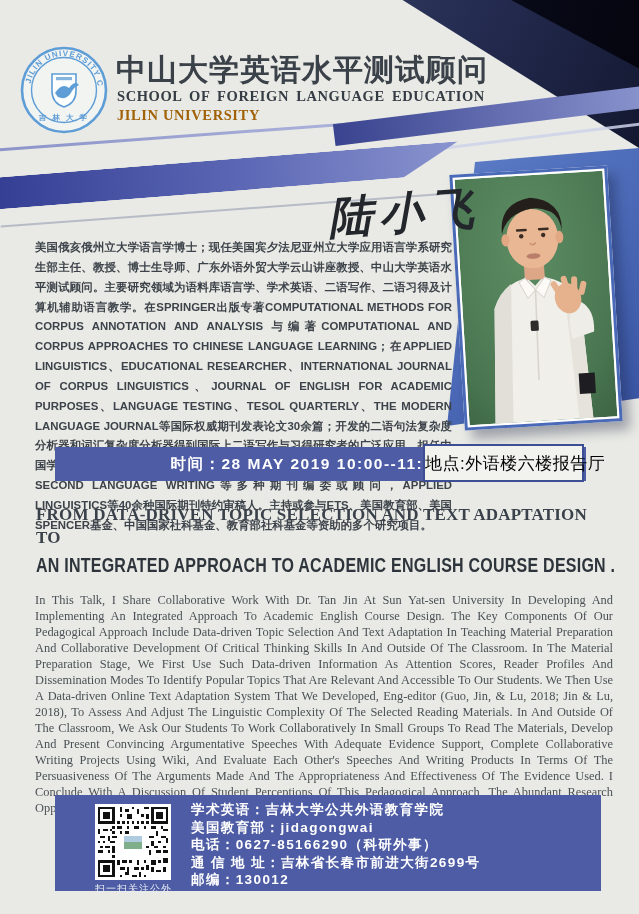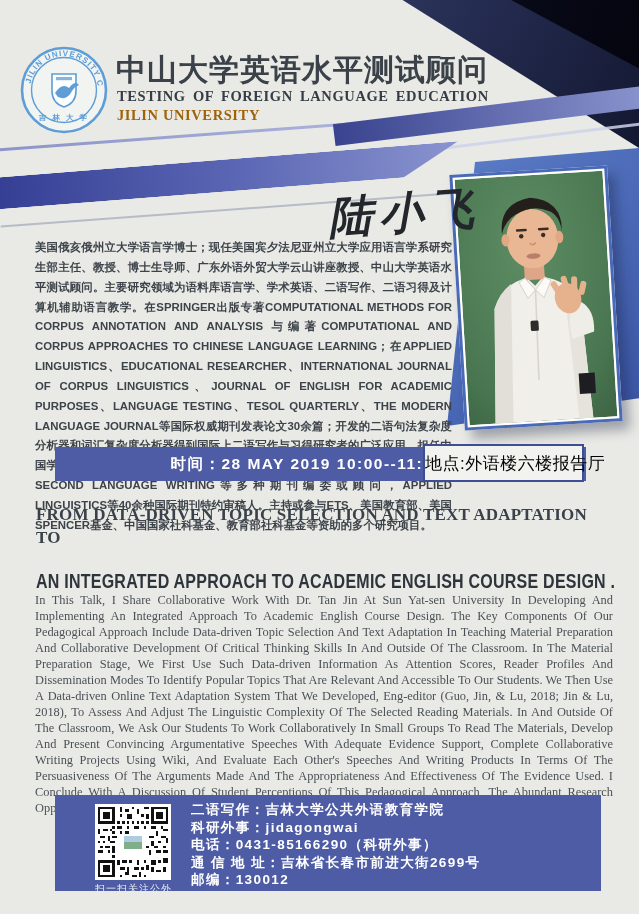--- a/index.html
+++ b/index.html
@@ -102,21 +102,21 @@
     display:flex;align-items:center;justify-content:flex-start;
     font-size:17px;font-weight:normal;color:#000000;letter-spacing:.5px;
     white-space:nowrap;
   }
   
   .talk-title{position:absolute;left:36px;top:504px;width:578px;z-index:3;}
   .title-serif{
     font-family:"Liberation Serif",serif;font-weight:700;
     font-size:17px;line-height:1.33;letter-spacing:.2px;color:#3a414a;
   }
-  .title-bold{margin-top:21px;white-space:nowrap;}
+  .title-bold{margin-top:5px;white-space:nowrap;}
   .title-bold span{
     display:inline-block;transform:scaleX(.82);transform-origin:0 50%;
     font-family:"Liberation Sans",sans-serif;font-weight:800;
     font-size:19.5px;letter-spacing:.3px;color:#2e343b;
   }
   .talk-abstract{
     position:absolute;left:35px;top:592px;width:578px;z-index:3;
     font-family:"Liberation Serif",serif;font-size:12.4px;line-height:1.29;
     text-align:justify;color:#4a5056;
   }
@@ -160,21 +160,21 @@
       <text font-size="8" fill="#5e9dd6" font-weight="bold" letter-spacing="1.1">
         <textPath href="#arcTop" startOffset="6%">JILIN UNIVERSITY CHINA</textPath>
       </text>
       <path d="M34,30 h24 v17 q0,12 -12,16 q-12,-4 -12,-16 z" fill="#fdfefe" stroke="#5e9dd6" stroke-width="1.6"></path>
       <path d="M37,49 q7,-11 14,-5 q6,-8 10,-3 q-5,2 -7,6 q-5,10 -14,6 z" fill="#5e9dd6"></path>
       <rect x="38" y="33" width="16" height="3.2" fill="#5e9dd6" opacity=".75"></rect>
       <text x="46" y="76" font-size="7.5" fill="#5e9dd6" font-weight="bold" text-anchor="middle" letter-spacing="2">吉 林 大 学</text>
     </svg>
   </div>
   <div class="school-zh">中山大学英语水平测试顾问</div>
-  <div class="school-en1">TESTING OF FOREIGN LANGUAGE  EDUCATION</div>
+  <div class="school-en1">SCHOOL OF FOREIGN LANGUAGE  EDUCATION</div>
   <div class="school-en2">JILIN UNIVERSITY</div>
 
   <div class="photo-backdrop"></div>
   <div class="photo-frame">
     <svg viewBox="0 0 148 240" preserveAspectRatio="none">
       <defs>
         <radialGradient id="gbg" cx="45%" cy="30%" r="90%">
           <stop offset="0%" stop-color="#5d8c63"></stop>
           <stop offset="70%" stop-color="#4a7751"></stop>
           <stop offset="100%" stop-color="#3c6343"></stop>
@@ -262,22 +262,22 @@
             <path d="M8 22h1v2H8zM10 22h2v1h-2zM13 22h1v1h-1zM16 22h1v2h-1zM19 22h1v1h-1zM9 25h2v1H9zM12 25h1v2h-1zM15 25h2v1h-2zM18 25h1v1h-1zM20 24h1v2h-1zM22 22h2v2h-2zM25 22h1v1h-1zM27 21h2v2h-2zM22 25h1v2h-1zM24 26h2v1h-2zM27 25h1v2h-1zM9 28h1v1H9zM11 27h2v1h-2zM14 28h2v1h-2zM17 27h1v2h-1zM19 28h1v1h-1z"></path>
           </g>
           <rect x="10" y="11.5" width="9" height="6.5" fill="#ffffff"></rect>
           <rect x="10.8" y="12.2" width="7.4" height="2.2" fill="#aecbe0"></rect>
           <rect x="10.8" y="14.4" width="7.4" height="2.8" fill="#7fae8a"></rect>
         </svg>
       </div>
       <div class="qr-caption">扫一扫关注公外</div>
     </div>
     <div class="footer-info">
-      <div class="line">二语写作：吉林大学公共外语教育学院</div>
-      <div class="line">科研外事：jidagongwai</div>
-      <div class="line">电话：0431-85166290（科研外事）</div>
+      <div class="line">学术英语：吉林大学公共外语教育学院</div>
+      <div class="line">美国教育部：jidagongwai</div>
+      <div class="line">电话：0627-85166290（科研外事）</div>
       <div class="line">通 信 地 址：吉林省长春市前进大街2699号</div>
       <div class="line">邮编：130012</div>
     </div>
   </div>
 
 </div>
 </div>
 
 </body></html>

